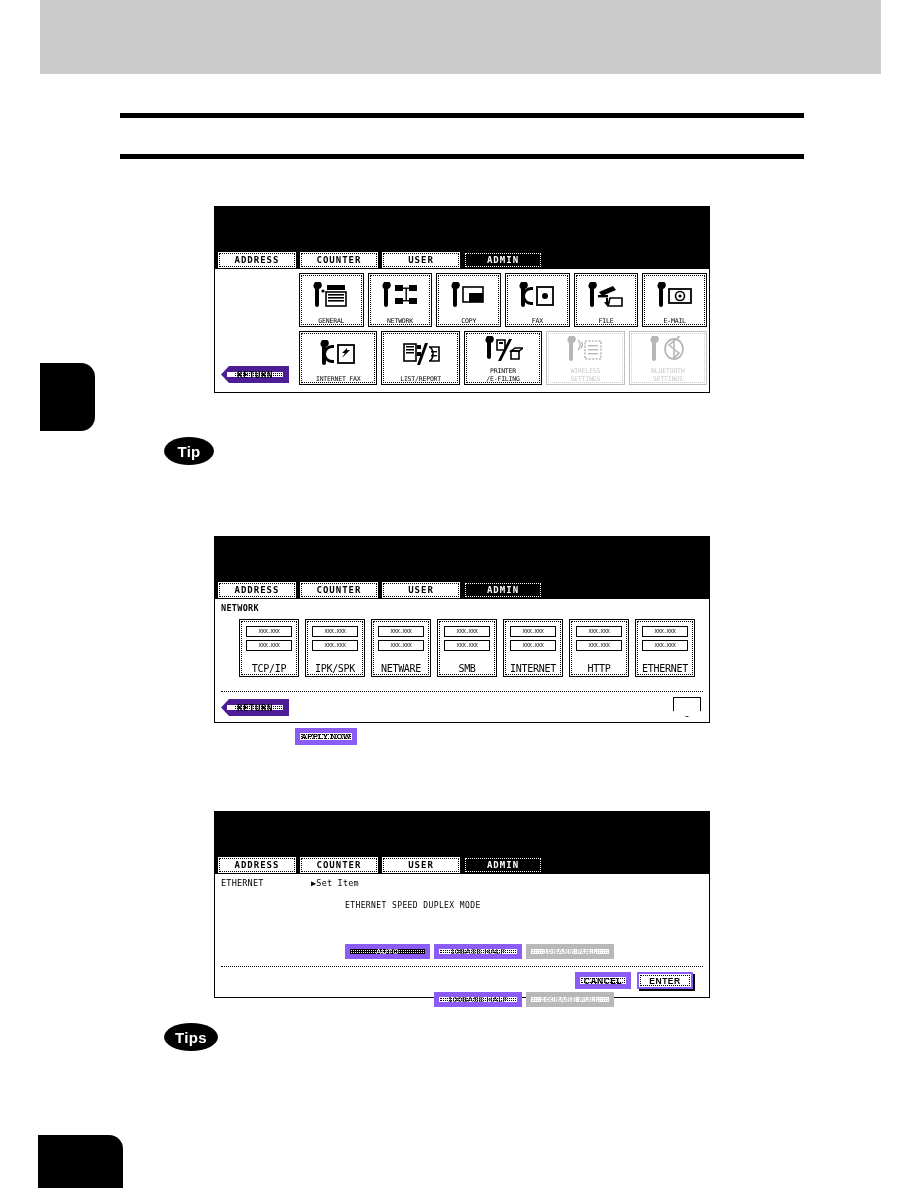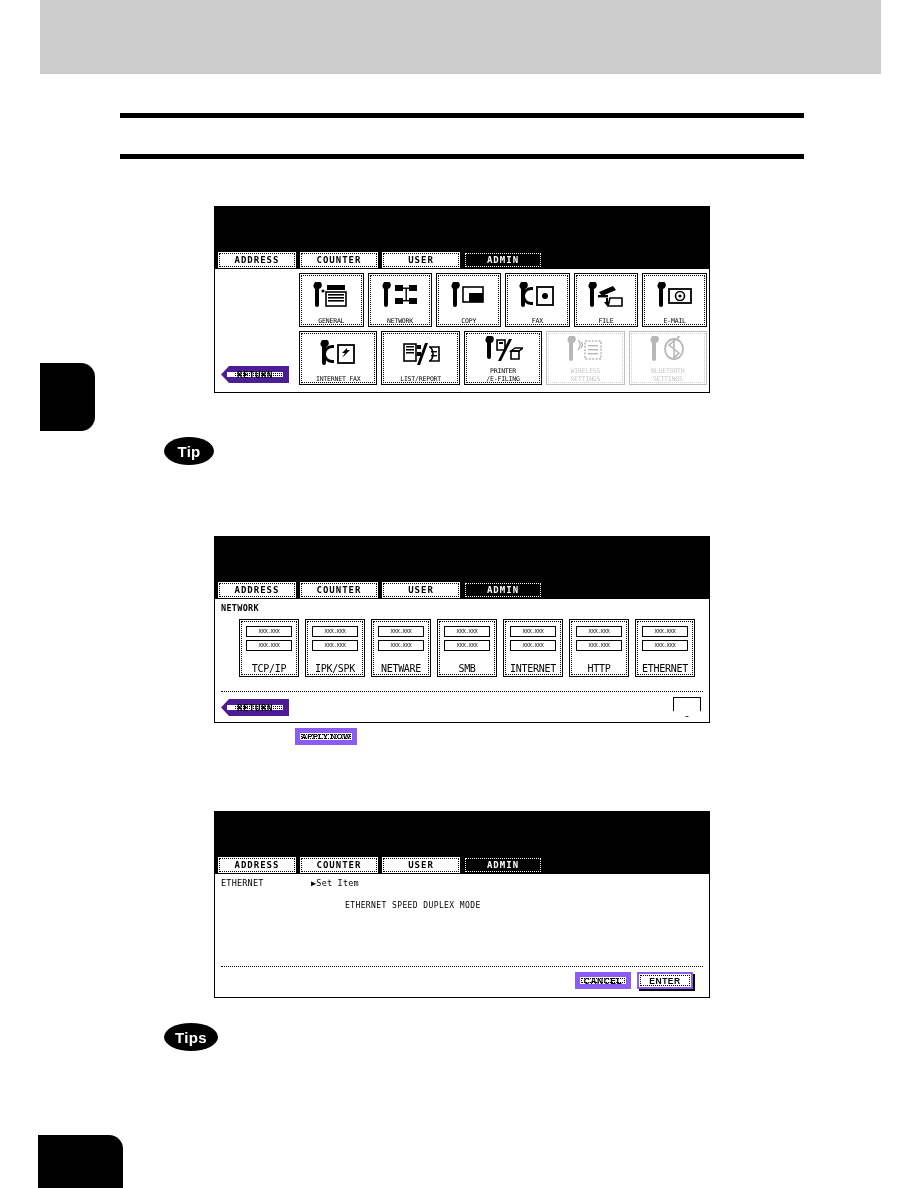--- a/index.html
+++ b/index.html
@@ -654,20 +654,41 @@
     <div class="tab">USER</div>
     <div class="tab active">ADMIN</div>
   </div>
   <div class="panel-body">
 
     <div class="p3-row" style="left:6px; top:4px;">ETHERNET</div>
     <div class="p3-row" style="left:96px; top:4px;">▶Set Item</div>
 
     <div class="duplex-wrap">
       <div class="duplex-title">ETHERNET SPEED DUPLEX MODE</div>
+      <div class="duplex-grid">
+
+        <div class="lcdbtn duplex-btn sel">
+          <span>AUTO</span>
+        </div>
+        <div class="lcdbtn duplex-btn">
+          <span>10BASE HALF</span>
+        </div>
+        <div class="lcdbtn duplex-btn dim">
+          <span>10BASE FULL</span>
+        </div>
+
+        <div class="spacer-btn" style="width:85px;height:0;"></div>
+        <div class="lcdbtn duplex-btn">
+          <span>100BASE HALF</span>
+        </div>
+        <div class="lcdbtn duplex-btn dim">
+          <span>100BASE FULL</span>
+        </div>
+
+      </div>
     </div>
 
     <div class="dotted-sep" style="top:92px;"></div>
 
     <div class="footer-btns">
       <div class="lcdbtn footer-btn">
         <span>CANCEL</span>
       </div>
       <div class="lcdbtn footer-btn emph">
         <span>ENTER</span>

